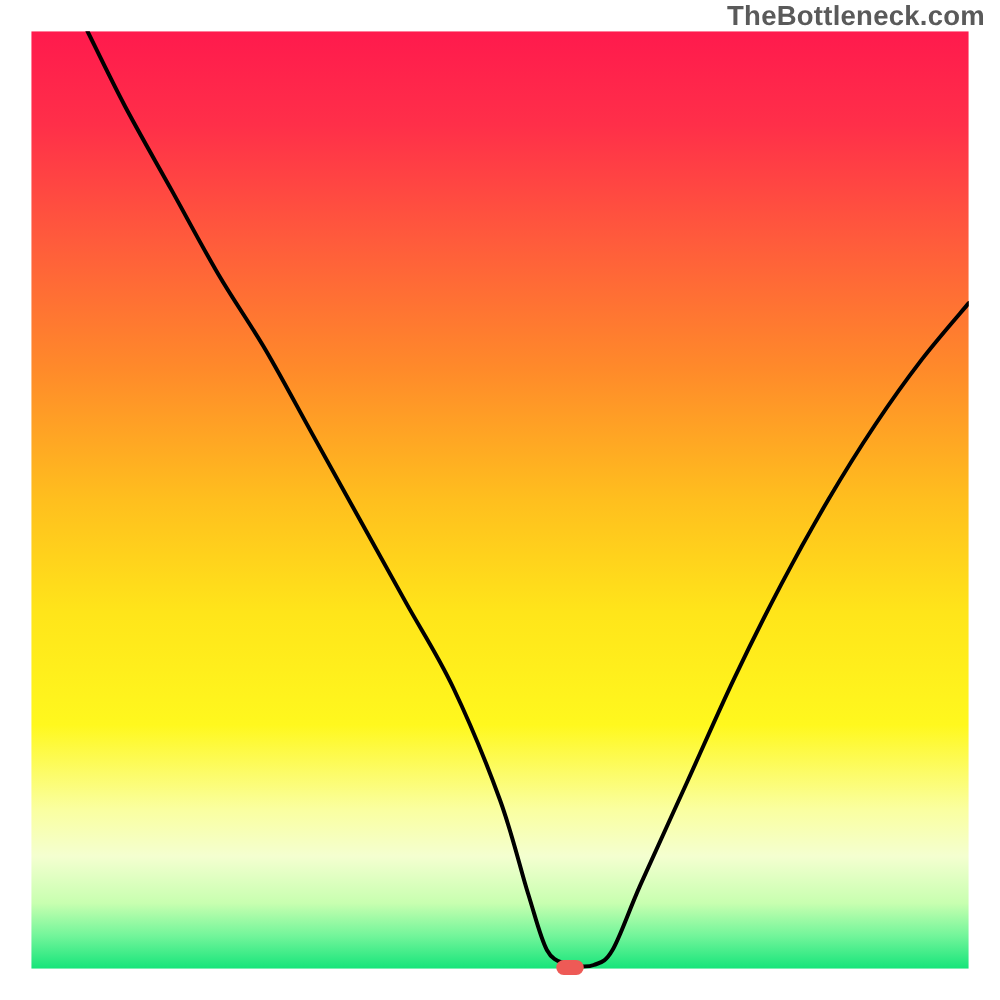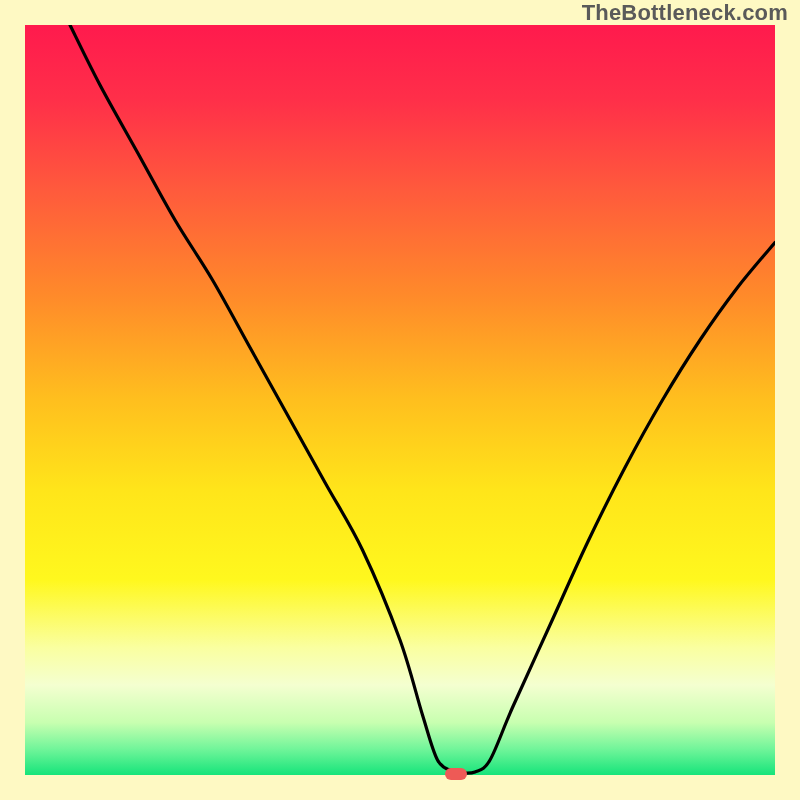--- a/index.html
+++ b/index.html
@@ -9,21 +9,21 @@
     height: 800px;
     background: #000;
     overflow: hidden;
   }
   .frame {
     position: absolute;
     left: 0;
     top: 0;
     width: 800px;
     height: 800px;
-    background: #fef9c3;
+    background: #ffffff;
   }
   .attribution {
     position: absolute;
     top: 0;
     right: 12px;
     font-family: Arial, Helvetica, sans-serif;
     font-size: 22px;
     font-weight: bold;
     color: #5a5a5a;
     letter-spacing: 0.2px;

